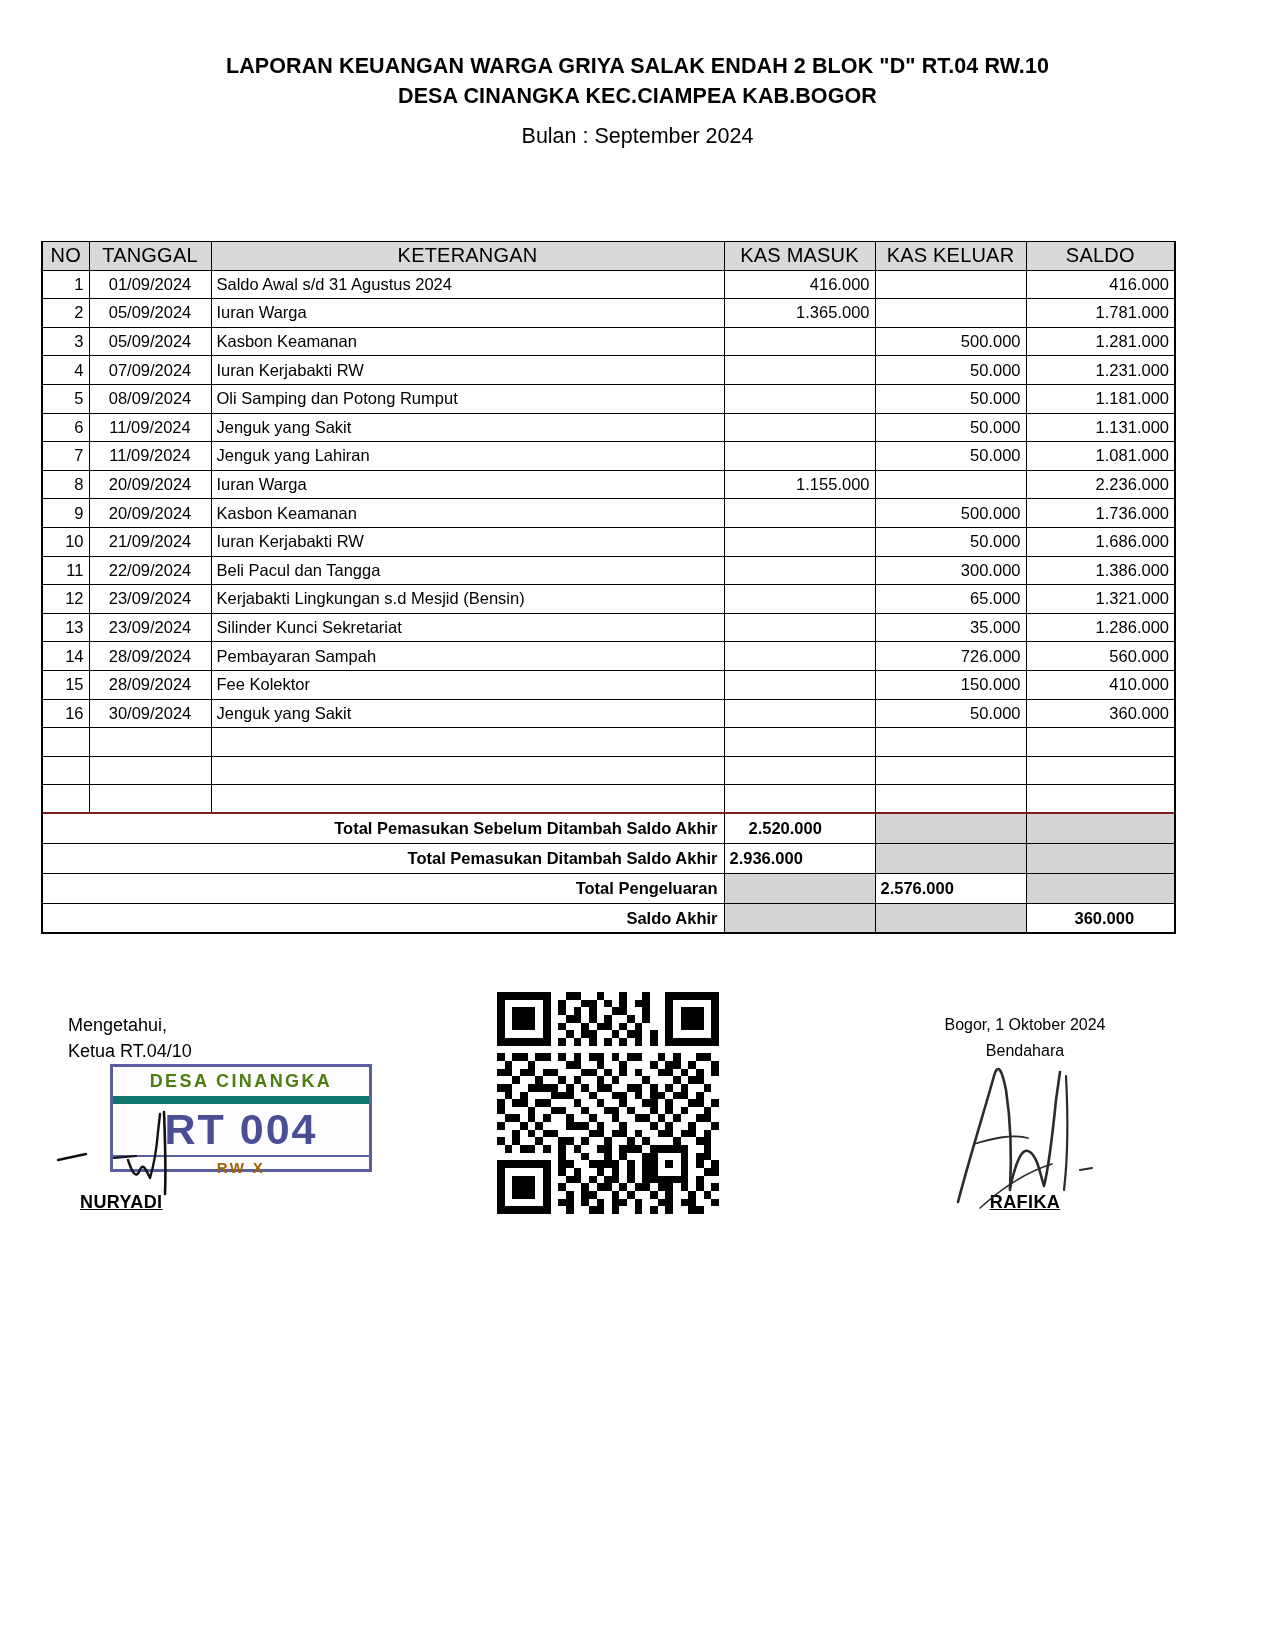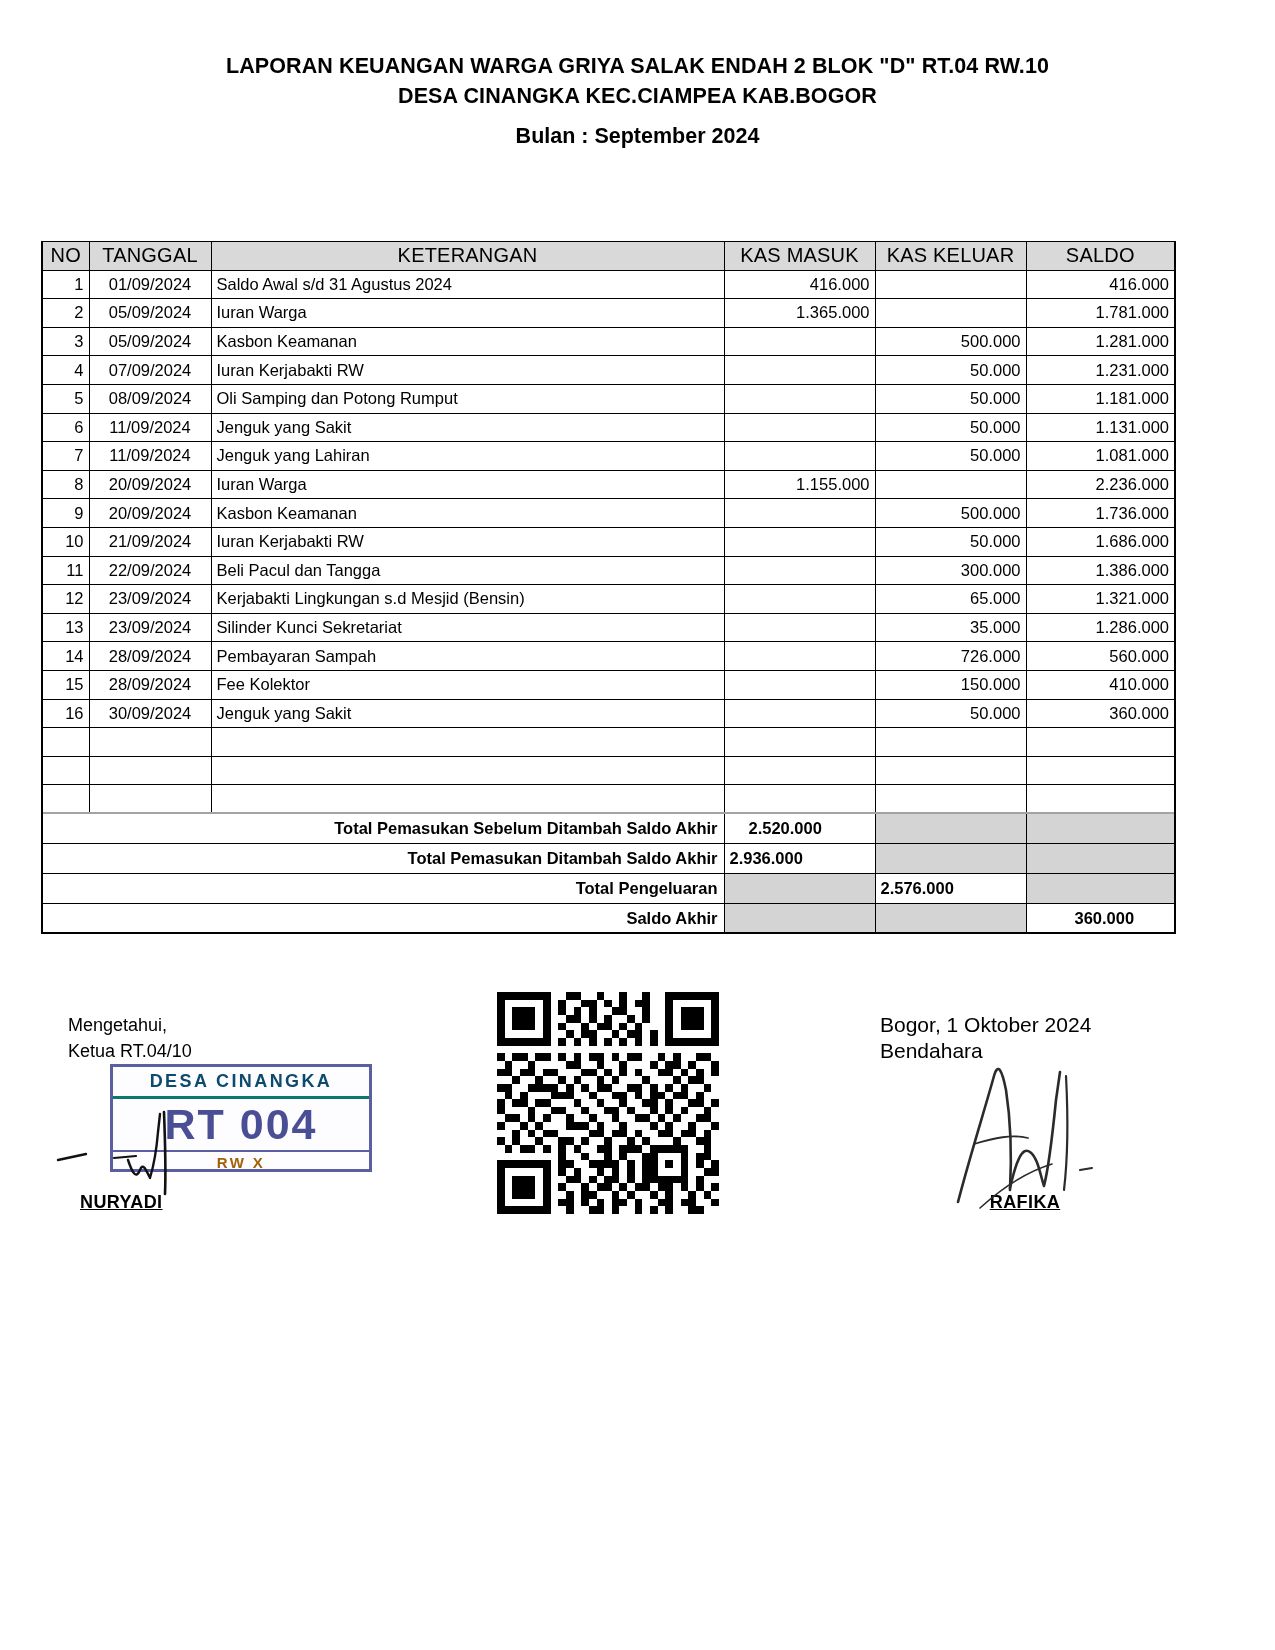--- a/index.html
+++ b/index.html
@@ -30,21 +30,21 @@
   }
   .title-line1,
   .title-line2 {
     font-size: 21.5px;
     font-weight: bold;
     letter-spacing: 0.1px;
     line-height: 30px;
   }
   .title-line3 {
     font-size: 21.5px;
-    font-weight: bold;
+    font-weight: normal;
     line-height: 30px;
     margin-top: 10px;
   }
 
   
   .table-wrap {
     position: absolute;
     left: 41px;
     top: 241px;
     width: 1133px;
@@ -105,21 +105,21 @@
     text-align: left;
     margin-left: 13px;
   }
   tbody.totals td.grey {
     background: #d4d4d4;
   }
   tbody.totals td.last {
     border-right: 2px solid #000;
   }
   tbody.totals tr:last-child td { border-bottom: 2px solid #000; padding-left: 48px; }
-  tbody.totals tr:first-child td { border-top: 2px solid #a3a3a3; padding-left: 24px; }
+  tbody.totals tr:first-child td { border-top: 2px solid #7f1d1d; padding-left: 24px; }
 
   
   .sig-area {
     position: absolute;
     left: 0;
     top: 1000px;
     width: 1275px;
     height: 260px;
   }
   .sig-left {
@@ -127,22 +127,22 @@
     left: 68px;
     top: 12px;
     font-size: 18px;
     line-height: 26px;
   }
   .sig-right {
     position: absolute;
     left: 880px;
     top: 12px;
     width: 290px;
-    text-align: left;
-    font-size: 21px;
+    text-align: center;
+    font-size: 16px;
     line-height: 26px;
   }
   .sig-name-left {
     position: absolute;
     left: 80px;
     top: 192px;
     font-size: 18px;
     font-weight: bold;
     text-decoration: underline;
     letter-spacing: 0.4px;
@@ -165,23 +165,23 @@
     left: 110px;
     top: 1064px;
     width: 262px;
     height: 108px;
     border: 3px solid #5b5ea0;
     background: #fdfdff;
     box-sizing: border-box;
   }
   .stamp .s-row1 {
     height: 29px;
-    border-bottom: 3px solid #0f766e;
+    border-bottom: 8px solid #0f766e;
     text-align: center;
-    color: #0c4a6e;
+    color: #4d7c0f;
     font-weight: bold;
     font-size: 18px;
     letter-spacing: 2.4px;
     line-height: 29px;
   }
   .stamp .s-row2 {
     height: 51px;
     border-bottom: 2px solid #5b5ea0;
     text-align: center;
     color: #4a4e95;

